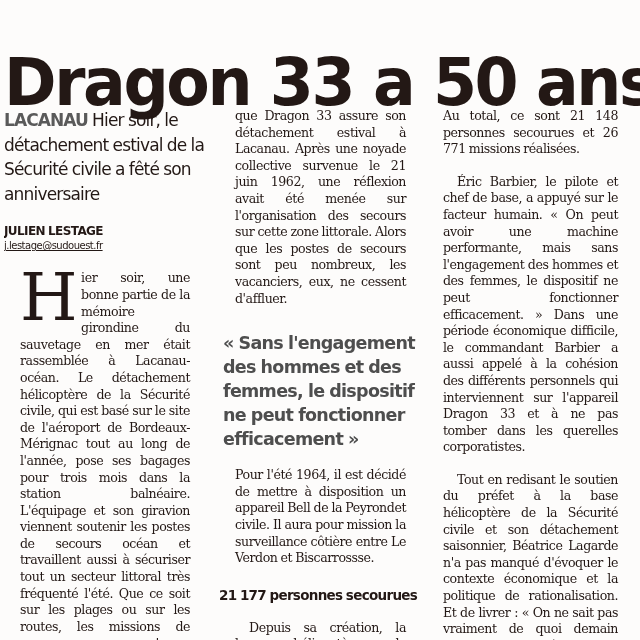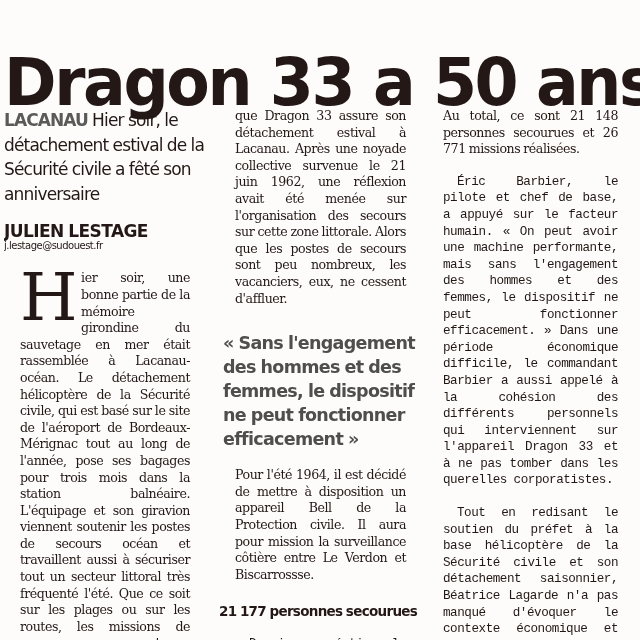--- a/index.html
+++ b/index.html
@@ -24,33 +24,33 @@
     .col1 { left: 4px; width: 202px; }
     .col2 { left: 219px; width: 203px; top: 92px; }
     .col3 { left: 427px; width: 207px; top: 92px; }
     .chapo {
       font-family: "DejaVu Sans", sans-serif; font-size: 18.5px; line-height: 24.6px;
       letter-spacing: -0.9px; text-align: left; color: #231815;
       margin-bottom: 18px; transform: scaleX(0.92); transform-origin: left; width: 230px;
     }
     .chapo .place { font-weight: bold; color: #5a5a5a; letter-spacing: -1px; }
     .author {
-      font-family: "DejaVu Sans", sans-serif; font-weight: bold; font-size: 17px;
+      font-family: "DejaVu Sans", sans-serif; font-weight: bold; font-size: 12px;
       letter-spacing: -0.6px; line-height: 14px;
     }
     .email {
       font-family: "DejaVu Sans", sans-serif; font-size: 10px; letter-spacing: -0.5px;
-      line-height: 16px; margin-bottom: 1px;
+      line-height: 16px; margin-bottom: 1px; text-decoration: underline;
     }
     .dropcap {
       float: left; font-size: 66px; line-height: 52px; margin: 2px 4px 0 0;
       font-family: "DejaVu Serif", serif; color: #231815;
     }
     p { margin: 16px; }
-    .indent { text-indent: 14px; font-family: Liberation Mono, monospace; }
+    .indent { text-indent: 14px; }
     .quote {
       font-family: "DejaVu Sans", sans-serif; font-weight: bold; font-size: 17.5px;
       line-height: 24px; color: #4e4e4e; letter-spacing: -0.7px;
       margin: 24px 0 14px 4px; text-align: left;
     }
     .subhead {
       font-family: "DejaVu Sans", sans-serif; font-weight: bold; font-size: 13.5px;
       letter-spacing: -0.7px; margin-top: 20px; line-height: 17px; text-align: left;
     }
   </style>
@@ -62,21 +62,21 @@
 <div class="col col1">
   <div class="chapo"><span class="place">LACANAU</span><span> Hier soir, le détachement estival de la Sécurité civile a fêté son anniversaire</span></div>
   <div class="author">JULIEN LESTAGE</div>
   <div class="email">j.lestage@sudouest.fr</div>
   <p><span class="dropcap">H</span><span>ier soir, une bonne partie de la mémoire girondine du sauvetage en mer était rassemblée à Lacanau-océan. Le détachement hélicoptère de la Sécurité civile, qui est basé sur le site de l'aéroport de Bordeaux-Mérignac tout au long de l'année, pose ses bagages pour trois mois dans la station balnéaire. L'équipage et son giravion viennent soutenir les postes de secours océan et travaillent aussi à sécuriser tout un secteur littoral très fréquenté l'été. Que ce soit sur les plages ou sur les routes, les missions de secours ne manquent pas pour l'appareil, un EC 145 d'Eurocopter, plus connu sous le nom de Dragon 33. La raison du rassemblement de tous ces sauveteurs à la base hélicoptère était un anniversaire. Cette année, cela fait 50 ans</span></p>
 </div>
 
 <div class="col col2">
   <p>que Dragon 33 assure son détachement estival à Lacanau. Après une noyade collective survenue le 21 juin 1962, une réflexion avait été menée sur l'organisation des secours sur cette zone littorale. Alors que les postes de secours sont peu nombreux, les vacanciers, eux, ne cessent d'affluer.</p>
   <div class="quote">« Sans l'engagement des hommes et des femmes, le dispositif ne peut fonctionner efficacement »</div>
-  <p>Pour l'été 1964, il est décidé de mettre à disposition un appareil Bell de la Protection civile. Il aura pour mission la surveillance côtière entre Le Verdon et Biscarrossse.</p>
+  <p>Pour l'été 1964, il est décidé de mettre à disposition un appareil Bell de la Peyrondet civile. Il aura pour mission la surveillance côtière entre Le Verdon et Biscarrossse.</p>
   <div class="subhead">21 177 personnes secourues</div>
   <p class="indent">Depuis sa création, la base hélicoptère de Bordeaux-Mérignac a réalisé 23 820 heures de vol, 20 432 treuillages, 2 708 nacelles.</p>
 </div>
 
 <div class="col col3">
   <p>Au total, ce sont 21 148 personnes secourues et 26 771 missions réalisées.</p>
   <p class="indent">Éric Barbier, le pilote et chef de base, a appuyé sur le facteur humain. « On peut avoir une machine performante, mais sans l'engagement des hommes et des femmes, le dispositif ne peut fonctionner efficacement. » Dans une période économique difficile, le commandant Barbier a aussi appelé à la cohésion des différents personnels qui interviennent sur l'appareil Dragon 33 et à ne pas tomber dans les querelles corporatistes.</p>
   <p class="indent">Tout en redisant le soutien du préfet à la base hélicoptère de la Sécurité civile et son détachement saisonnier, Béatrice Lagarde n'a pas manqué d'évoquer le contexte économique et la politique de rationalisation. Et de livrer : « On ne sait pas vraiment de quoi demain sera fait. » Une réflexion est aujourd'hui en cours sur l'organisation opérationnelle des différents appareils qui interviennent dans la zone Sud-Ouest.</p>
   <p class="indent">Laurent Peyrondet, le maire de Lacanau, a dit son attachement à la base. L'édile a aussi remis la médaille de la ville au commandant Éric Barbier.</p>
 </div>

